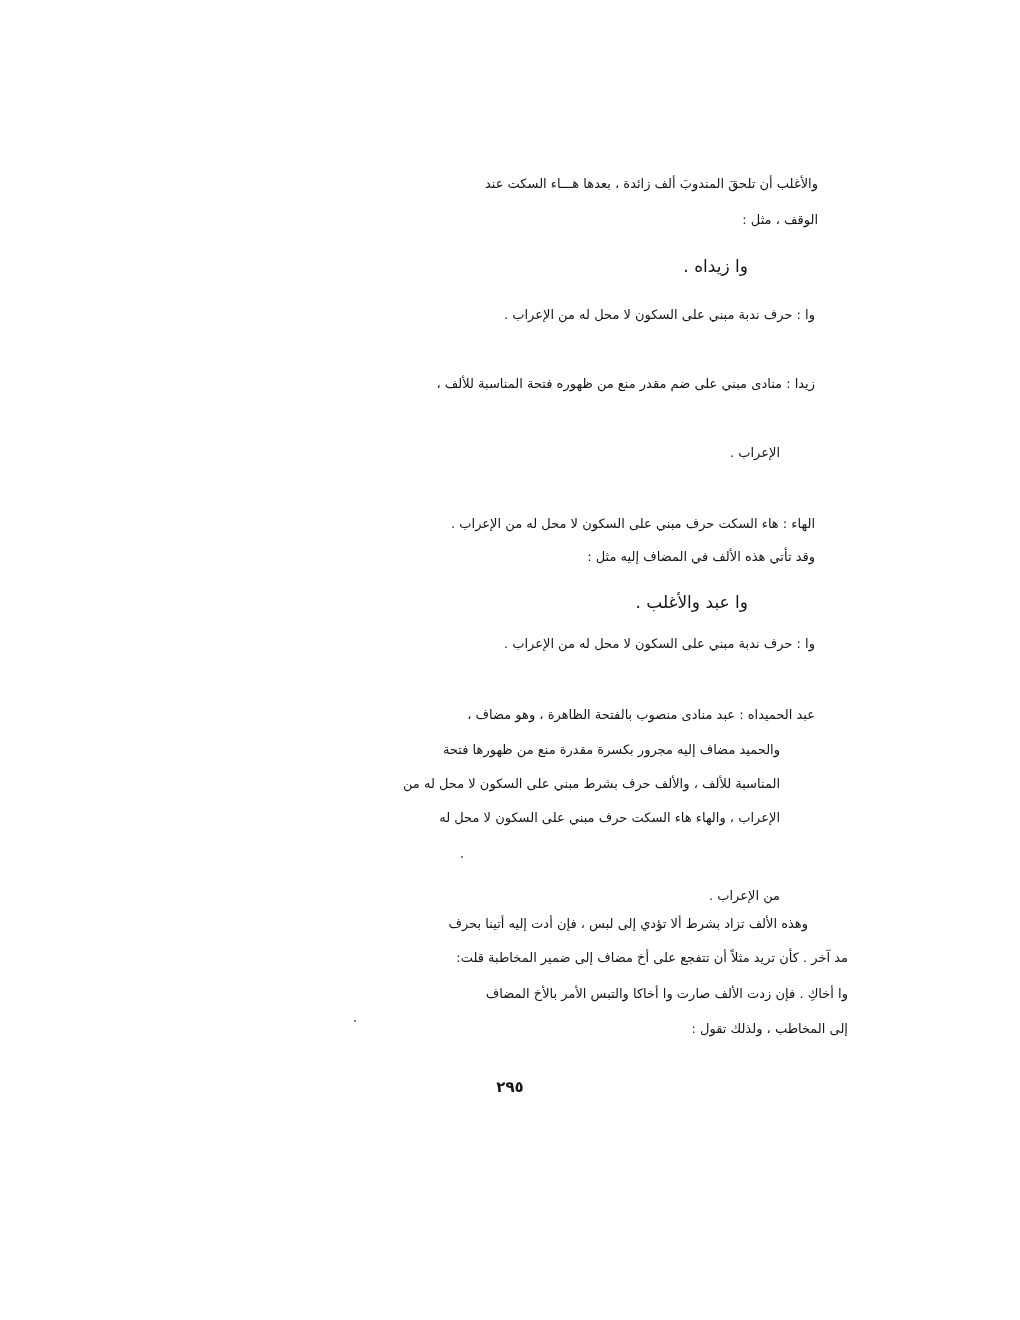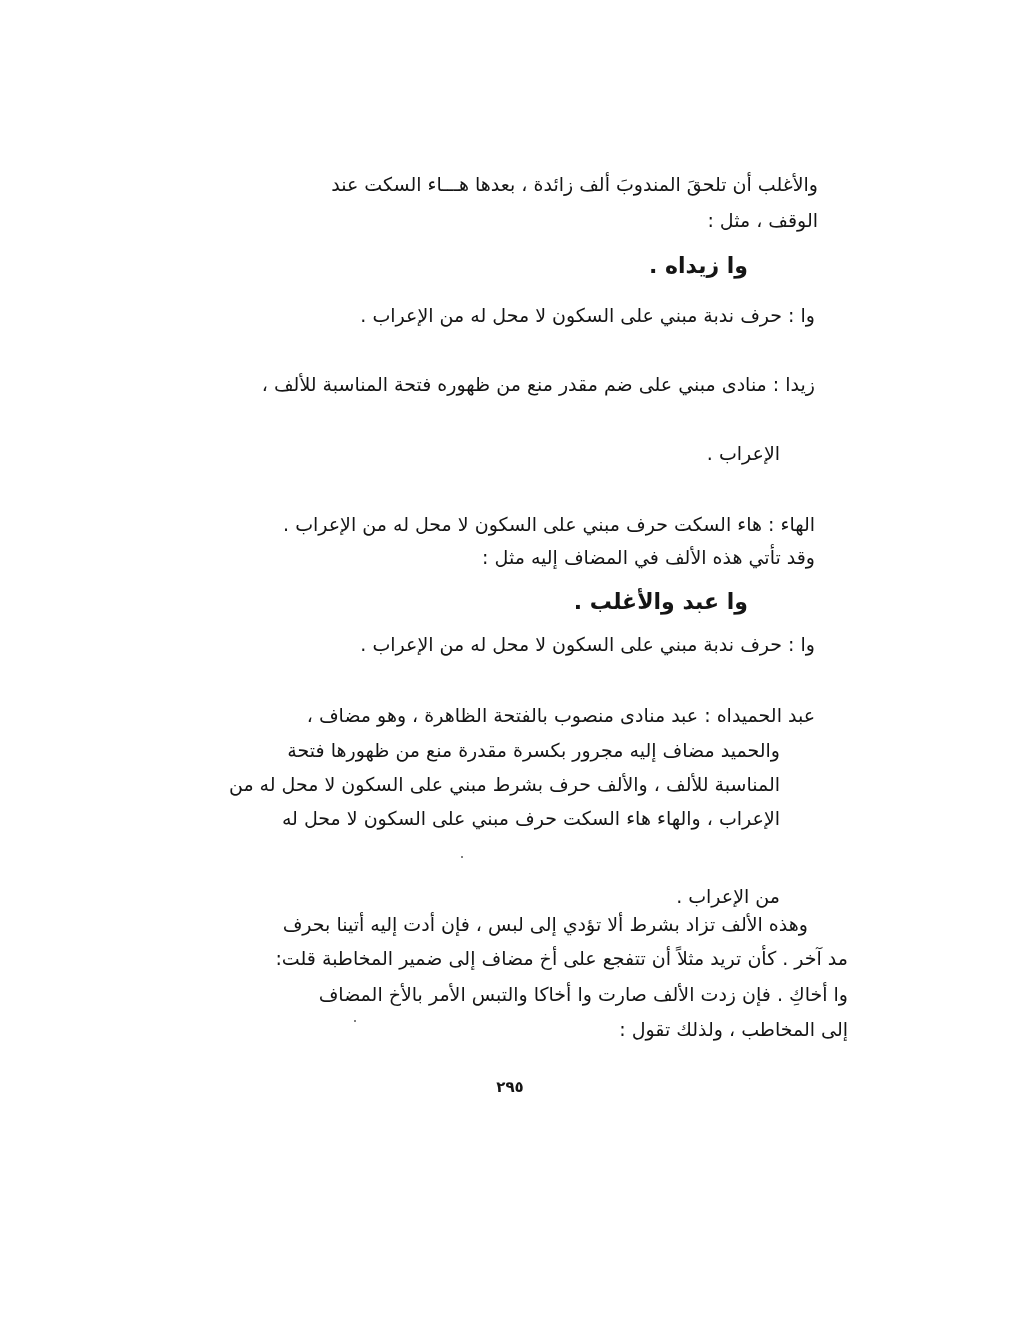--- a/index.html
+++ b/index.html
@@ -3,23 +3,23 @@
 <meta charset="utf-8">
 <style>
   html, body { margin: 0; padding: 0; background: #ffffff; }
   body {
     width: 1020px; height: 1320px; position: relative; overflow: hidden;
     font-family: "DejaVu Sans", sans-serif; color: #111111;
   }
   .page { position: absolute; left: 0; top: 0; width: 1020px; height: 1320px; }
   .line {
     position: absolute; direction: rtl; text-align: right; white-space: nowrap;
-    font-size: 19px; line-height: 24px; color: #151515;
+    font-size: 13px; line-height: 24px; color: #151515;
   }
-  .bold { font-weight: bold; font-size: 22px; }
+  .bold { font-weight: normal; font-size: 17px; }
   .page-number {
     position: absolute; left: 0; width: 1020px; top: 1078px; text-align: center;
     font-size: 15px; font-weight: bold; color: #151515;
   }
   .speck { position: absolute; width: 2px; height: 2px; background: #555; border-radius: 1px; }
 </style>
 </head>
 <body>
 
 <div class="page">

